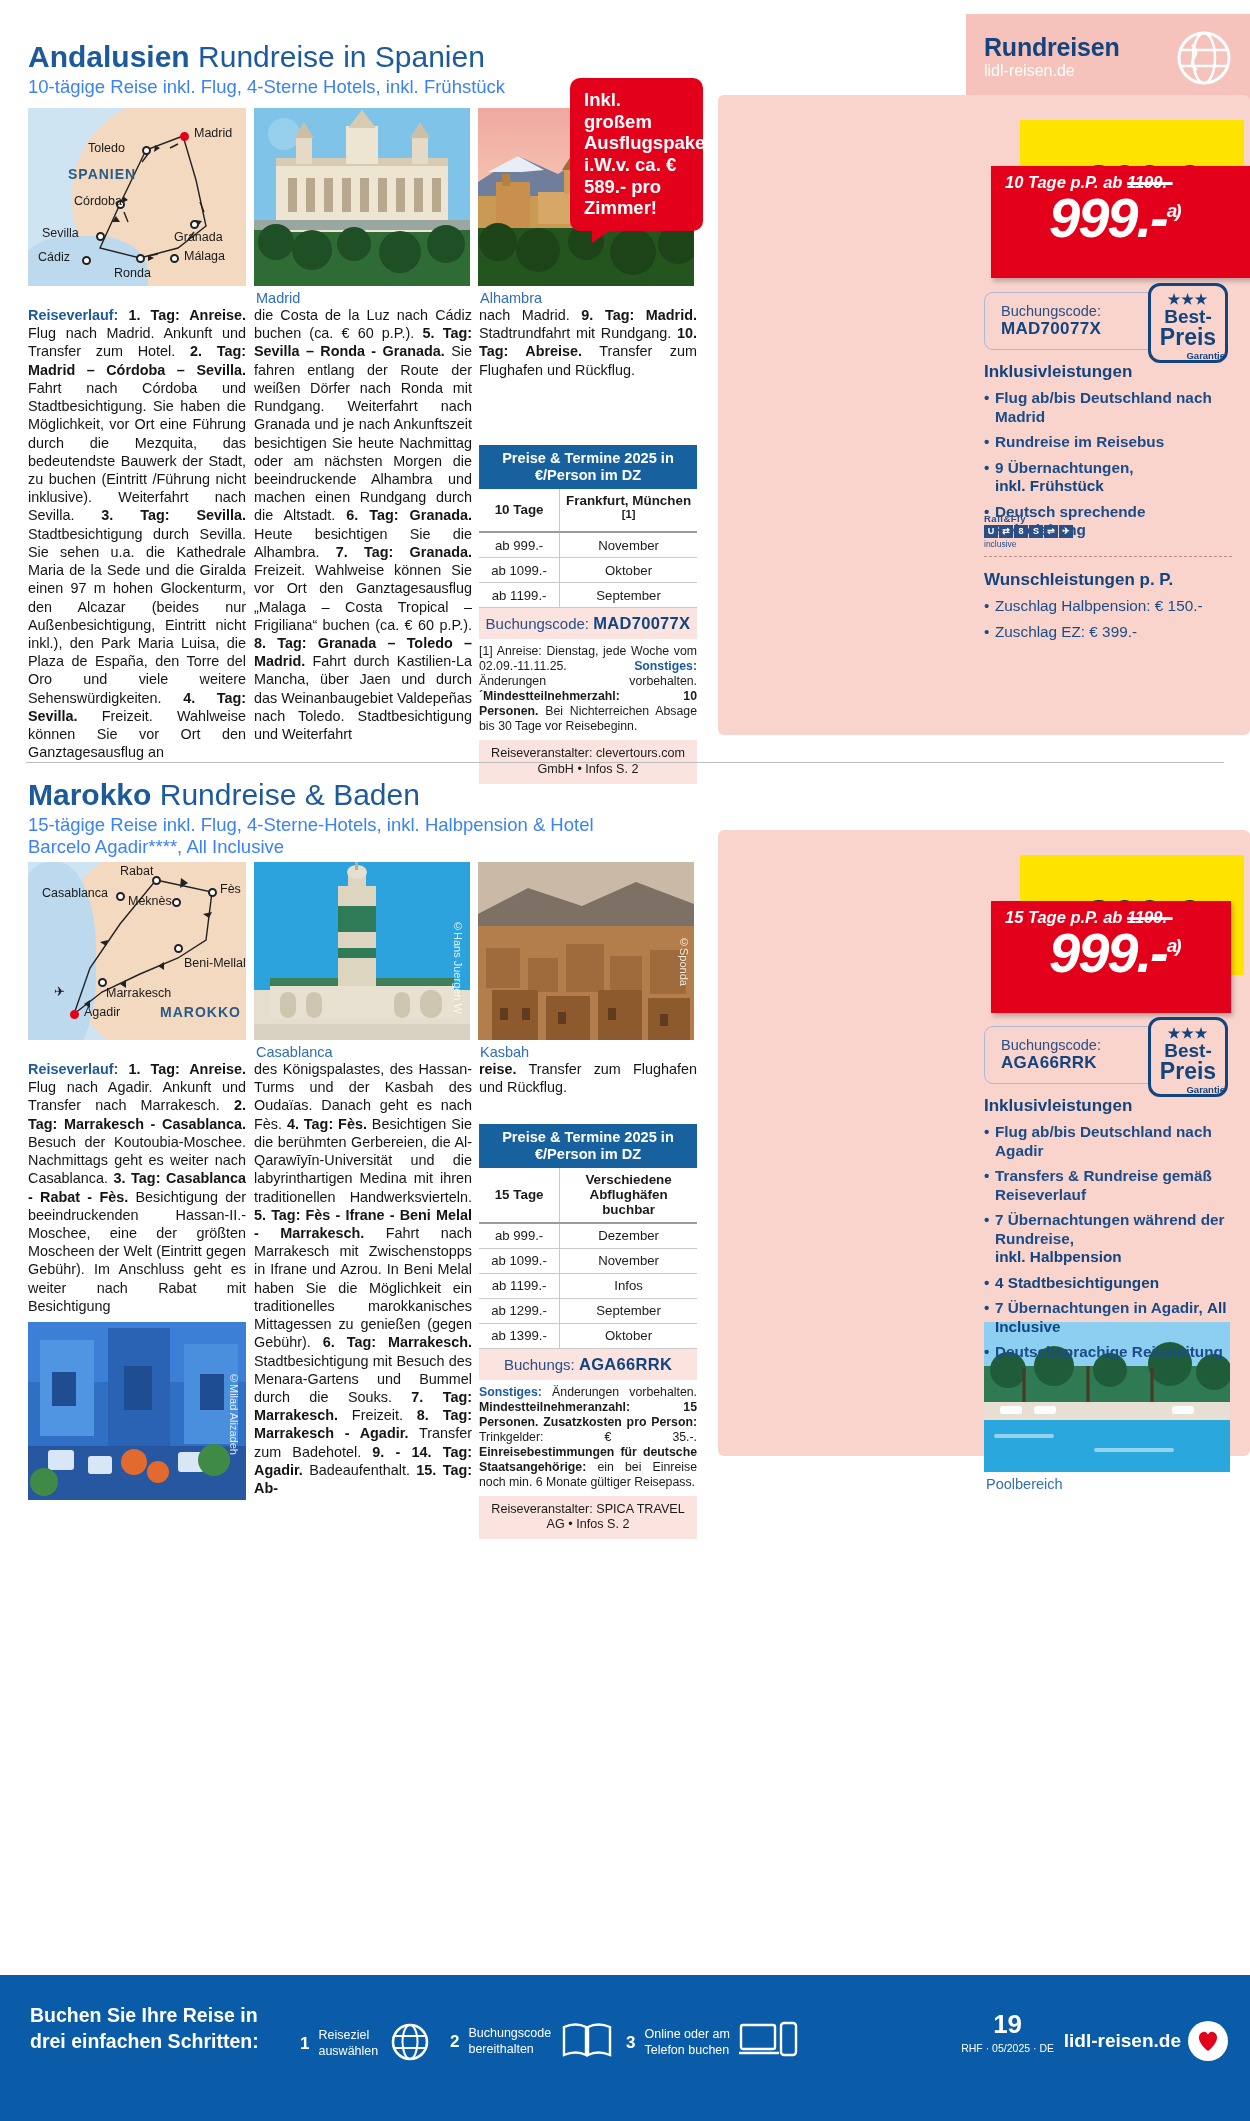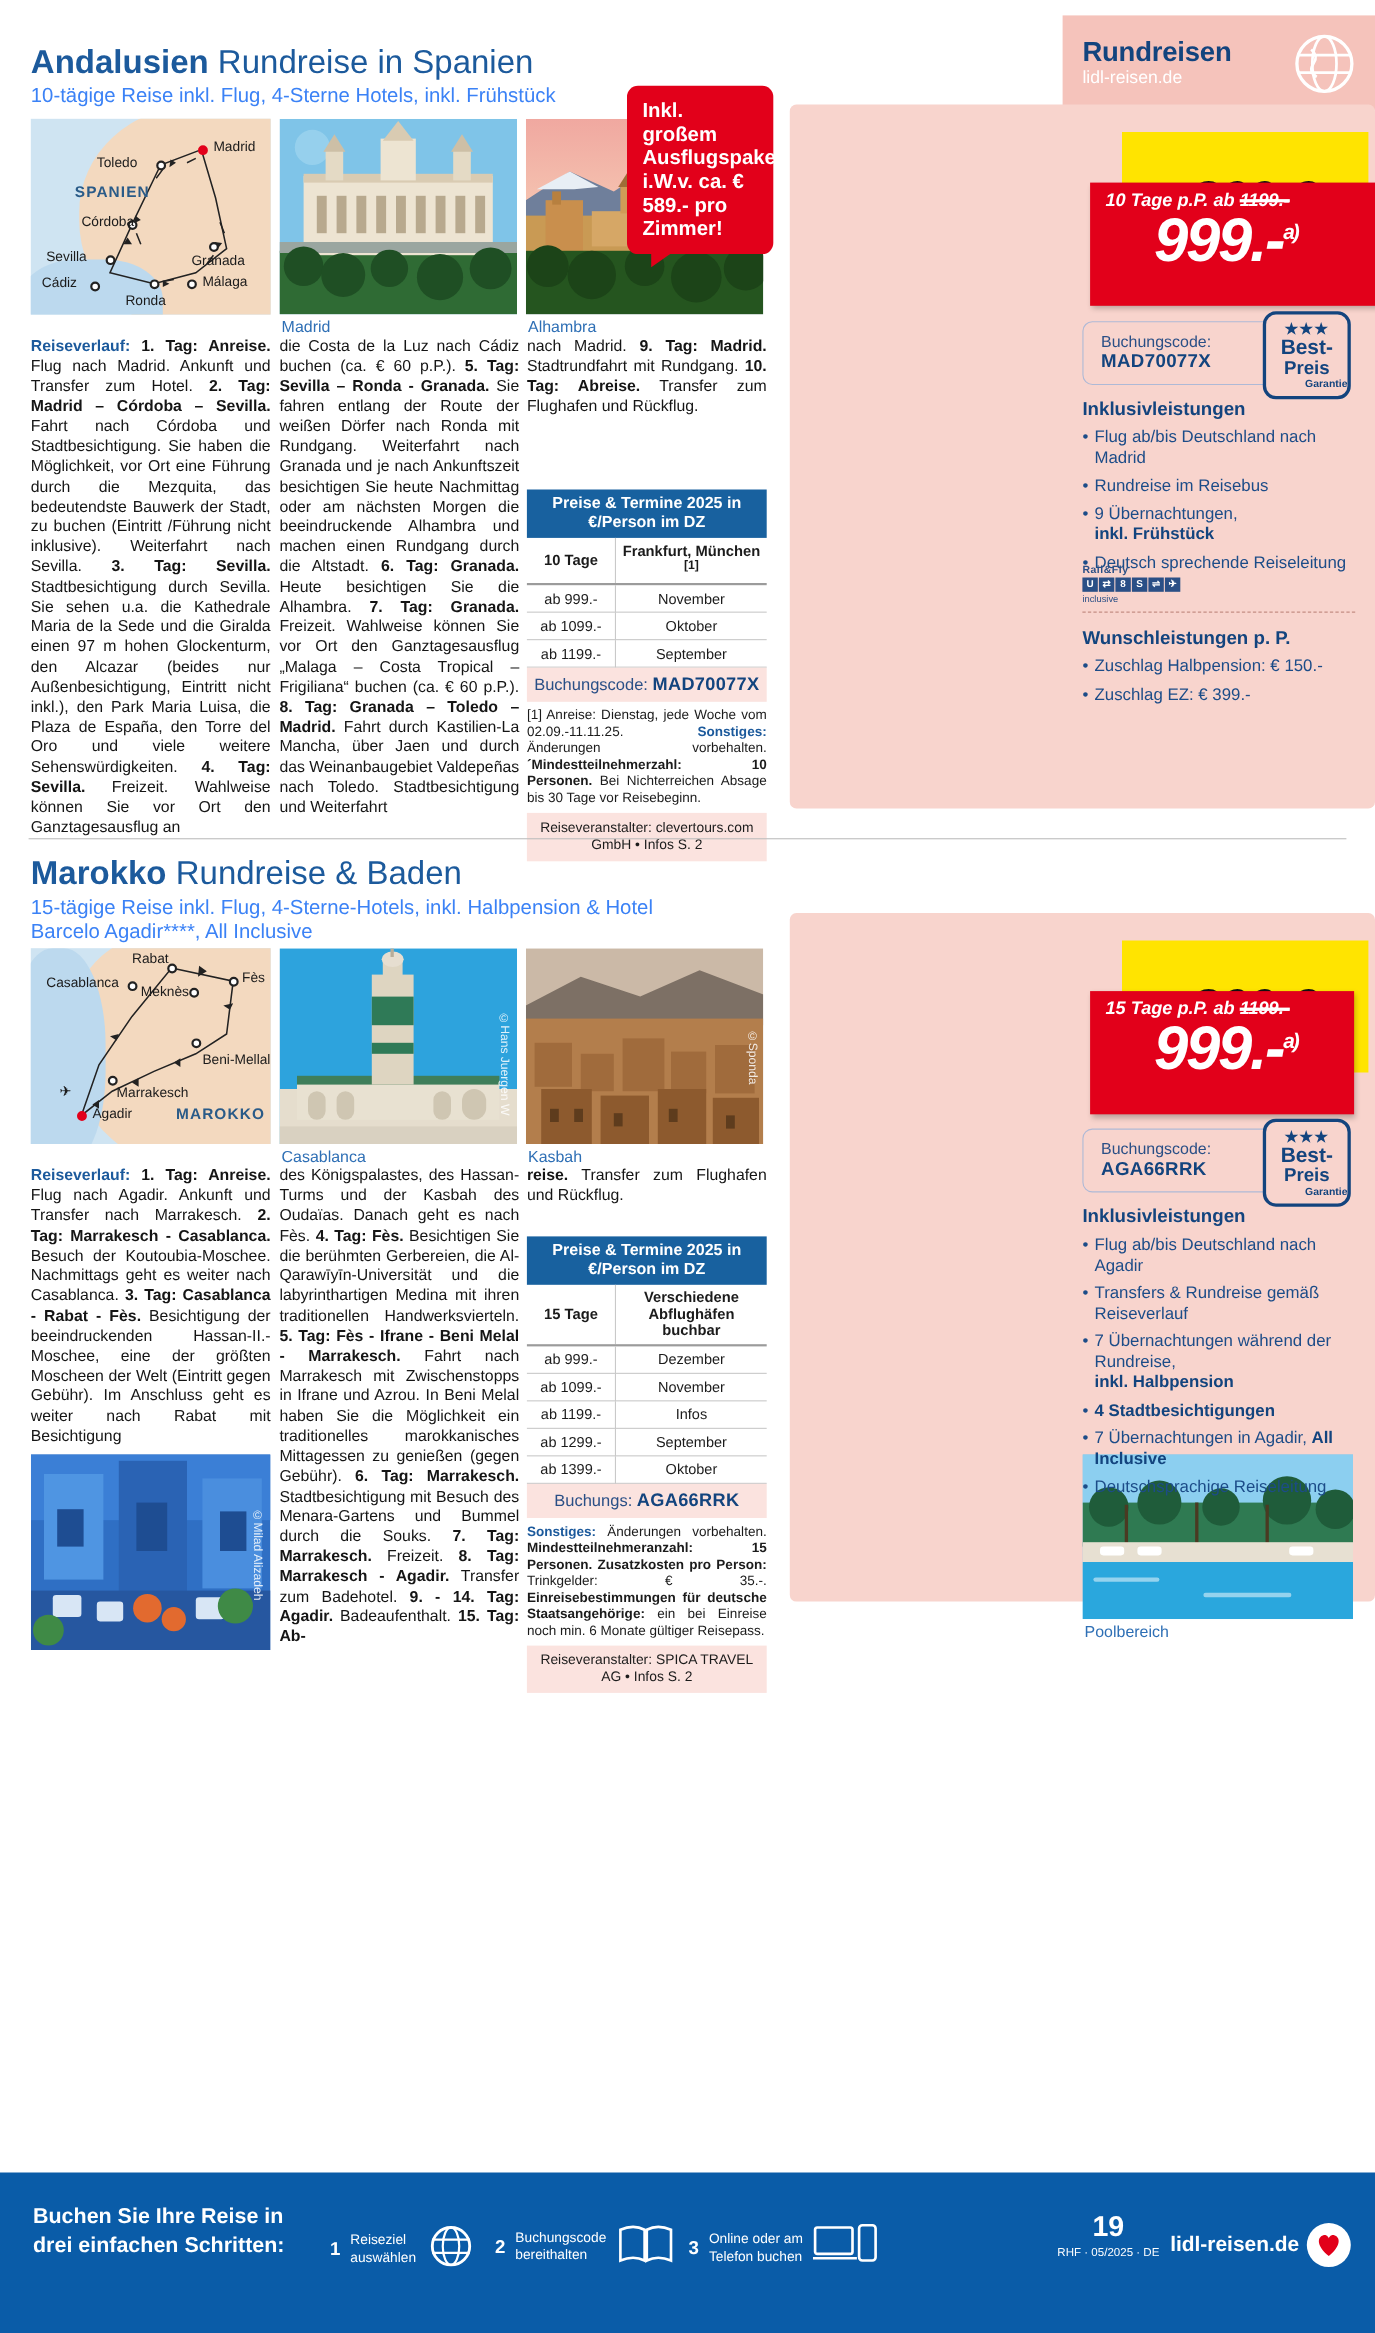--- a/index.html
+++ b/index.html
@@ -66,27 +66,27 @@
   .codepill .cv { font-size: 17px; font-weight: bold; color: #13447e; letter-spacing: .3px;}
 
   
   .seal {
     position: absolute; width: 80px; height: 80px;
     border: 3px solid #13447e; border-radius: 12px; background:#f8d4cd;
     color: #13447e; text-align: center; font-weight: bold; line-height: 1;
   }
   .seal .stars { font-size: 14px; letter-spacing: 1px; margin-top: 6px;}
   .seal .s1 { font-size: 19px; margin-top: 1px;}
-  .seal .s2 { font-size: 17px; text-align: center; }
+  .seal .s2 { font-size: 23px; text-align: center; }
   .seal .s3 { font-size: 9.5px; margin-top: 2px; text-align: right;}
 
   
   .incl { position: absolute; width: 250px; color: #1c4c88; }
   .incl h4 { font-size: 17px; color: #13447e; margin-bottom: 7px; }
-  .incl ul { list-style: none; }
+  .incl ul { list-style: none; font-weight: bold; }
   .incl li {
     font-size: 15.3px; line-height: 1.21; margin-bottom: 7px;
     padding-left: 11px; position: relative;
   }
   .incl li::before {
     content: "•"; position: absolute; left: 0; top: 0;
   }
   .incl li b { color: #13447e; }
 
   .railfly { position:absolute; width: 120px; }

